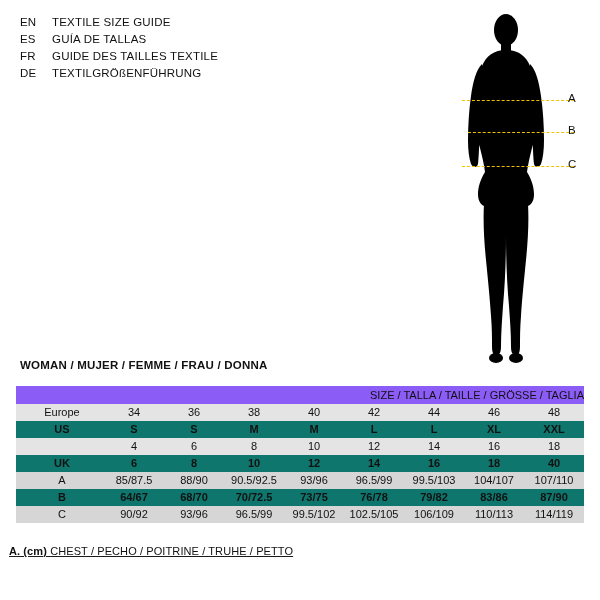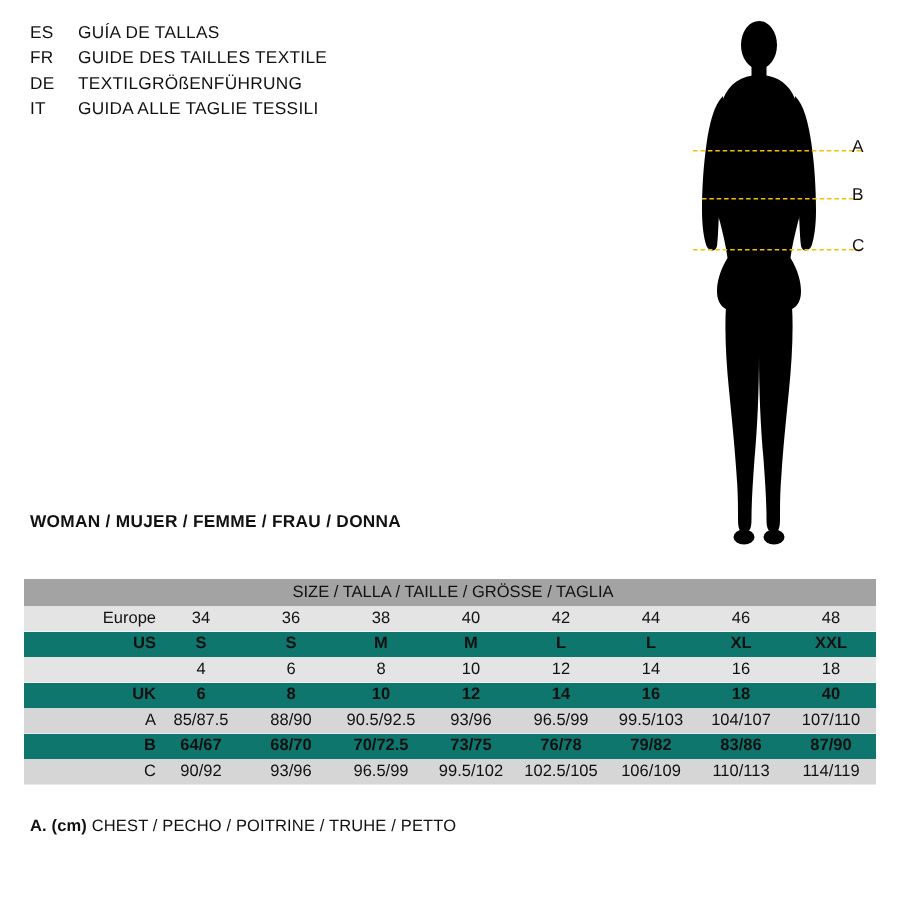--- a/index.html
+++ b/index.html
@@ -64,21 +64,21 @@
   .measure-label {
     position: absolute;
     font-size: 11.5px;
     color: #111;
     font-family: "Liberation Sans", sans-serif;
   }
 
   
   .woman-title {
     position: absolute;
-    top: 342px;
+    top: 359px;
     left: 20px;
     font-size: 11.5px;
     font-weight: bold;
     letter-spacing: 0.2px;
     color: #111;
   }
   .table-wrap {
     position: absolute;
     top: 386px;
     left: 16px;
@@ -93,72 +93,73 @@
   table.size-table td {
     padding: 0;
     height: 17px;
     line-height: 17px;
     color: #111;
     text-align: center;
     white-space: nowrap;
     overflow: hidden;
   }
   table.size-table td.label {
+    text-align: center;
+    padding-left: 4px;
+  }
+  tr.header-row td {
+    background: #8b5cf6;
+    font-weight: normal;
     text-align: right;
-    padding-left: 4px;
-  }
-  tr.header-row td {
-    background: #a3a3a3;
-    font-weight: normal;
-    text-align: center;
     padding-left: 4px;
     height: 18px;
     line-height: 18px;
   }
   tr.band-light td { background: #e4e4e4; text-align: center; }
   tr.band-white td { background: #0f766e; font-weight: bold; }
   tr.band-mid td   { background: #d6d6d6; }
 
   
   .legend {
     position: absolute;
     top: 543px;
-    left: 20px;
+    left: 9px;
     width: 560px;
+    text-decoration: underline;
   }
   .legend-row {
     font-size: 11px;
     height: 16px;
     line-height: 16px;
     color: #111;
     letter-spacing: 0.1px;
   }
   .legend-row b { font-weight: bold; }
 </style>
 </head>
 <body>
 
 <div class="page">
 
   <div class="lang-block">
     <div class="lang-row">
+      <span class="lang-code">EN</span>
+      <span class="lang-text">TEXTILE SIZE GUIDE</span>
+    </div>
+    <div class="lang-row">
       <span class="lang-code">ES</span>
       <span class="lang-text">GUÍA DE TALLAS</span>
     </div>
     <div class="lang-row">
       <span class="lang-code">FR</span>
       <span class="lang-text">GUIDE DES TAILLES TEXTILE</span>
     </div>
     <div class="lang-row">
       <span class="lang-code">DE</span>
       <span class="lang-text">TEXTILGRÖßENFÜHRUNG</span>
-    </div>
-    <div class="lang-row">
-      <span class="lang-code">IT</span>
-      <span class="lang-text">GUIDA ALLE TAGLIE TESSILI</span>
     </div>
   </div>
 
   <div class="figure-wrap">
     <svg class="figure-svg" width="160" height="360" viewBox="0 0 160 360">
       <g fill="#000000">
 
         <ellipse cx="76" cy="22" rx="12" ry="16"></ellipse>
 
         <rect x="71" y="34" width="10" height="10"></rect>

